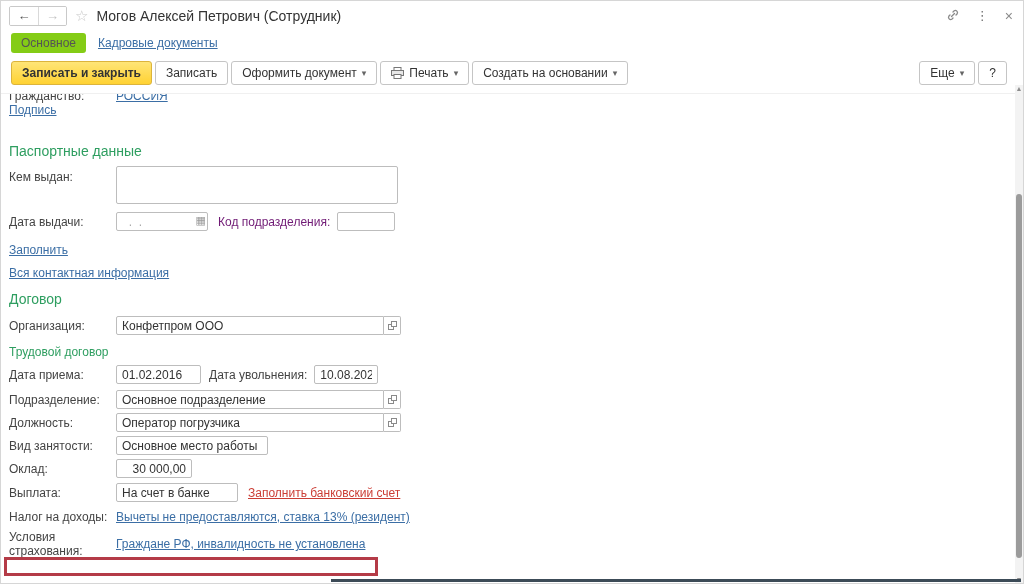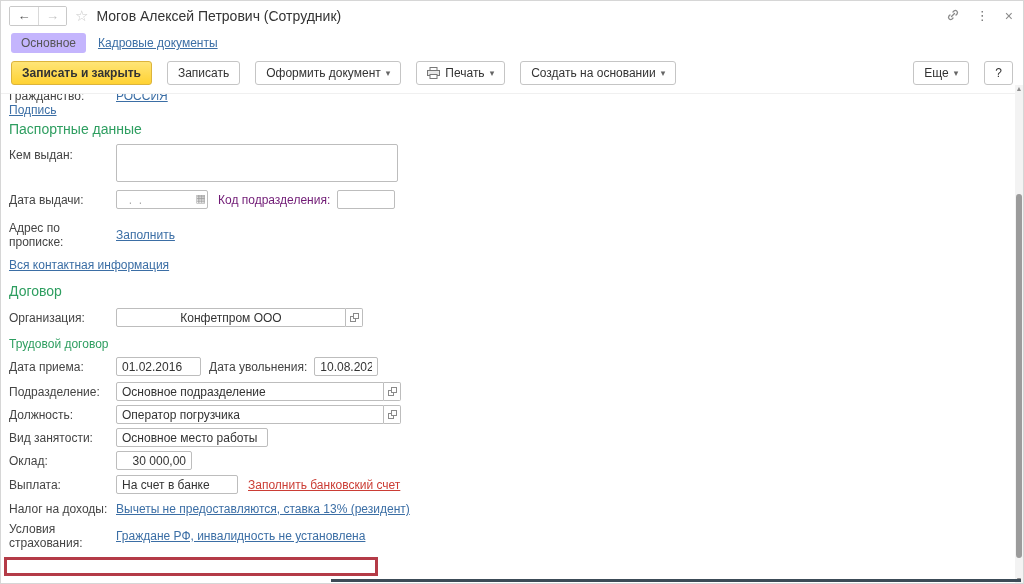--- a/index.html
+++ b/index.html
@@ -14,27 +14,27 @@
   .nav-btn + .nav-btn { border-left:1px solid #d9d9d9; }
   .nav-btn.disabled { color:#c3c3c3; }
   .star { color:#c9c9c9; font-size:15px; margin:0 8px 0 8px; }
   .win-title { font-size:14px; color:#333; white-space:nowrap; }
   .titlebar-right { margin-left:auto; display:flex; align-items:center; gap:16px; }
   .tb-ico { color:#8a8a8a; font-size:14px; line-height:14px; cursor:pointer; }
   .kebab { font-size:13px; color:#777; letter-spacing:0; }
 
   
   .tabs { display:flex; align-items:center; gap:12px; height:24px; padding-left:10px; }
-  .tab-chip { background:#c4b5fd; color:#555; border-radius:3px; padding:3px 10px; }
+  .tab-chip { background:#84cc16; color:#555; border-radius:3px; padding:3px 10px; }
   a.lnk { color:#3b6ea5; text-decoration:underline; cursor:pointer; }
   a.lnk-red { color:#cb3d35; text-decoration:underline; cursor:pointer; }
   a.lnk-green { color:#2e9e60; text-decoration:none; cursor:pointer; }
 
   
-  .toolbar { display:flex; align-items:center; gap:15px; padding:6px 10px 8px 10px; border-bottom:1px solid #f0f0f0; }
+  .toolbar { display:flex; align-items:center; gap:3px; padding:6px 16px 8px 10px; border-bottom:1px solid #f0f0f0; }
   .btn { display:inline-flex; align-items:center; gap:5px; background:#fff; border:1px solid #c5c5c5; border-radius:3px; padding:4px 10px; font-size:12px; color:#333; cursor:pointer; white-space:nowrap; }
   .btn-primary { background:linear-gradient(#ffe577,#ffd233); border-color:#dcb43c; font-weight:bold; }
   .caret { font-size:9px; color:#666; }
   .spacer { flex:1; }
   .printer-svg { display:inline-block; }
 
   
   .content { position:relative; padding:0 0 0 8px; height:500px; overflow:hidden; }
   .row { display:flex; align-items:center; position:relative; }
   .lbl { width:107px; flex:none; color:#444; }
@@ -119,57 +119,56 @@
 
     <div class="row" style="margin-top:-5px;">
       <span class="lbl">Гражданство:</span>
       <a class="lnk">РОССИЯ</a>
     </div>
 
     <div class="row" style="">
       <a class="lnk">Подпись</a>
     </div>
 
-    <div class="row" style="margin-top:4px;">
+    <div class="row" style="margin-top:26px;">
       <span class="sec-hdr">Паспортные данные</span>
     </div>
 
 
     <div class="row" style="margin-top:7px; align-items:flex-start;">
       <span class="lbl" style="padding-top:4px;">Кем выдан:</span>
       <textarea class="inp" style="width: 282px; height: 38px;"></textarea>
     </div>
 
     <div class="row" style="margin-top:8px;">
       <span class="lbl">Дата выдачи:</span>
       <span class="date-wrap">
         <input class="inp" style="width: 92px;" placeholder="  .  .">
         <span class="cal">▦</span>
       </span>
       <span style="margin-left:10px; color:#701a75;">Код подразделения:</span>
       <input class="inp" style="width: 58px; margin-left: 7px;">
     </div>
 
     <div class="row" style="margin-top:12px;">
-      <span class="lbl">Адрес по прописке:</span>
       <a class="lnk">Заполнить</a>
     </div>
 
     <div class="row" style="margin-top:9px;">
       <a class="lnk">Вся контактная информация</a>
     </div>
 
     <div class="row" style="margin-top:11px;">
       <span class="sec-hdr">Договор</span>
     </div>
 
     <div class="row" style="margin-top:9px;">
       <span class="lbl">Организация:</span>
       <span class="fld-wrap">
-        <input class="inp" style="width: 230px; text-align: center;" value="Конфетпром ООО">
+        <input class="inp" style="width: 268px;" value="Конфетпром ООО">
         <span class="fld-btn">
             <span class="sq1"></span>
             <span class="sq2"></span>
           </span>
       </span>
     </div>
 
     <div class="row" style="margin-top:10px;">
       <a class="lnk-green">Трудовой договор</a>
     </div>

